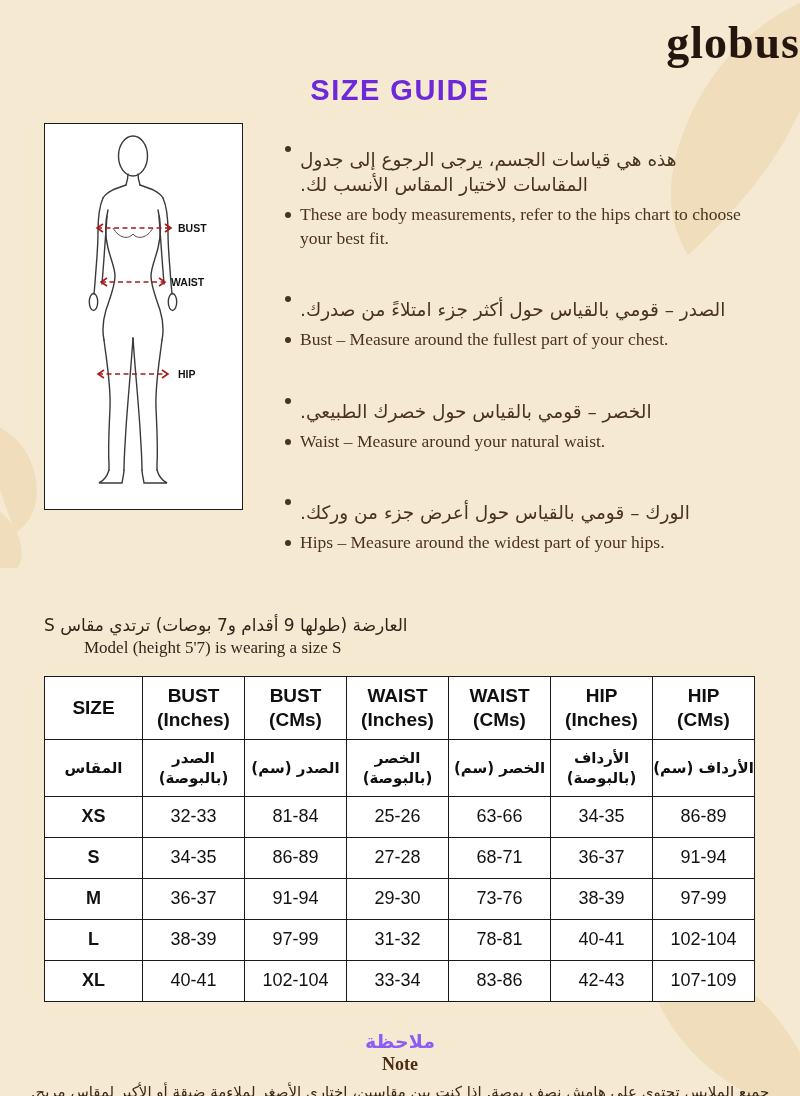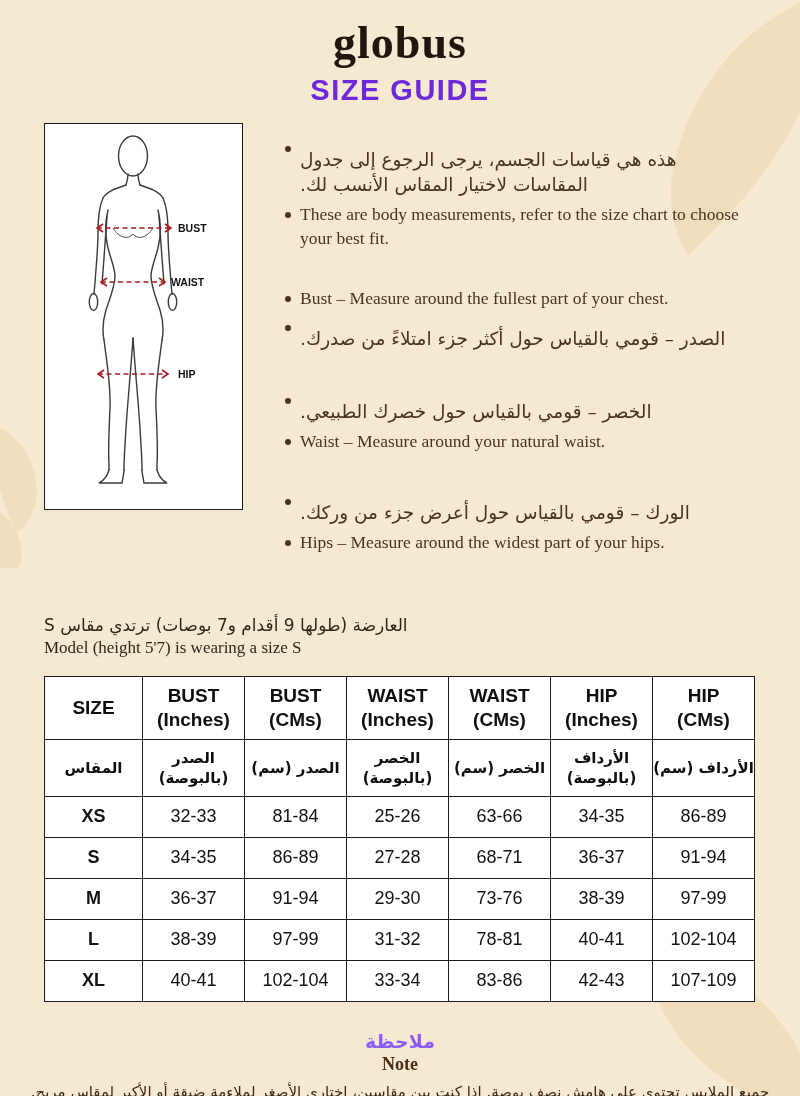--- a/index.html
+++ b/index.html
@@ -8,21 +8,21 @@
     width:800px; height:1096px;
     background:#f6e9d2;
     overflow:hidden;
     font-family:"Liberation Serif", serif;
   }
   .deco { position:absolute; z-index:0; opacity:.85; }
   .inner { position:relative; z-index:1; }
 
   
   .logo {
-    text-align:center; padding-top:20px;
+    text-align:right; padding-top:20px;
     font-family:"Liberation Serif", serif;
     font-weight:bold; font-size:46px; line-height:1;
     color:#24160f; letter-spacing:1px;
   }
   .subtitle {
     text-align:center; margin-top:8px;
     font-family:"Liberation Sans", sans-serif;
     font-weight:bold; font-size:29px; letter-spacing:1.5px;
     color:#6d28d9;
   }
@@ -48,21 +48,21 @@
   .bullet-group { margin-bottom:37px; }
   .bullet-line { display:flex; gap:9px; margin-bottom:5px; }
   .dot { flex:none; width:6px; height:6px; border-radius:50%; background:#49331f; margin-top:9px; }
   .b-ar { font-size:18.5px; line-height:1.35; text-align:left; }
   .b-en { font-size:17.5px; line-height:1.35; }
   .ar { font-family:"DejaVu Sans","Liberation Sans",sans-serif;margin-top:11px; }
 
   
   .model-note { padding:12px 44px 0 44px; color:#33241a; }
   .mn-ar { font-size:17px; text-align:left; }
-  .mn-en { font-size:17px; margin-top:3px; }
+  .mn-en { font-size:17px; margin-top:3px;margin-left:40px; }
 
   
   .size-table {
     margin:18px 44px 0 44px; width:620px;
     border-collapse:collapse; background:#ffffff;
     font-family:"Liberation Sans", sans-serif;
     table-layout:fixed;
   }
   .size-table th, .size-table td {
     border:1.3px solid #1a1a1a; text-align:center; vertical-align:middle; padding:0;
@@ -155,31 +155,31 @@
       </div>
 
       <div class="bullets">
         <div class="bullet-group">
           <div class="bullet-line">
             <span class="dot"></span>
             <span class="b-ar ar" dir="rtl">هذه هي قياسات الجسم، يرجى الرجوع إلى جدول المقاسات لاختيار المقاس الأنسب لك.</span>
           </div>
           <div class="bullet-line">
             <span class="dot"></span>
-            <span class="b-en">These are body measurements, refer to the size chart to choose your best fit.</span>
+            <span class="b-en">These are body measurements, refer to the hips chart to choose your best fit.</span>
           </div>
         </div>
         <div class="bullet-group">
           <div class="bullet-line">
             <span class="dot"></span>
+            <span class="b-ar ar" dir="rtl">الصدر – قومي بالقياس حول أكثر جزء امتلاءً من صدرك.</span>
+          </div>
+          <div class="bullet-line">
+            <span class="dot"></span>
             <span class="b-en">Bust – Measure around the fullest part of your chest.</span>
-          </div>
-          <div class="bullet-line">
-            <span class="dot"></span>
-            <span class="b-ar ar" dir="rtl">الصدر – قومي بالقياس حول أكثر جزء امتلاءً من صدرك.</span>
           </div>
         </div>
         <div class="bullet-group">
           <div class="bullet-line">
             <span class="dot"></span>
             <span class="b-ar ar" dir="rtl">الخصر – قومي بالقياس حول خصرك الطبيعي.</span>
           </div>
           <div class="bullet-line">
             <span class="dot"></span>
             <span class="b-en">Waist – Measure around your natural waist.</span>

